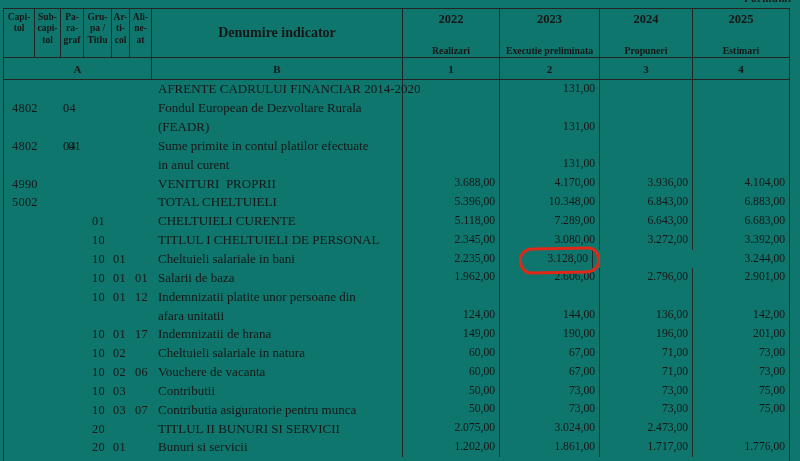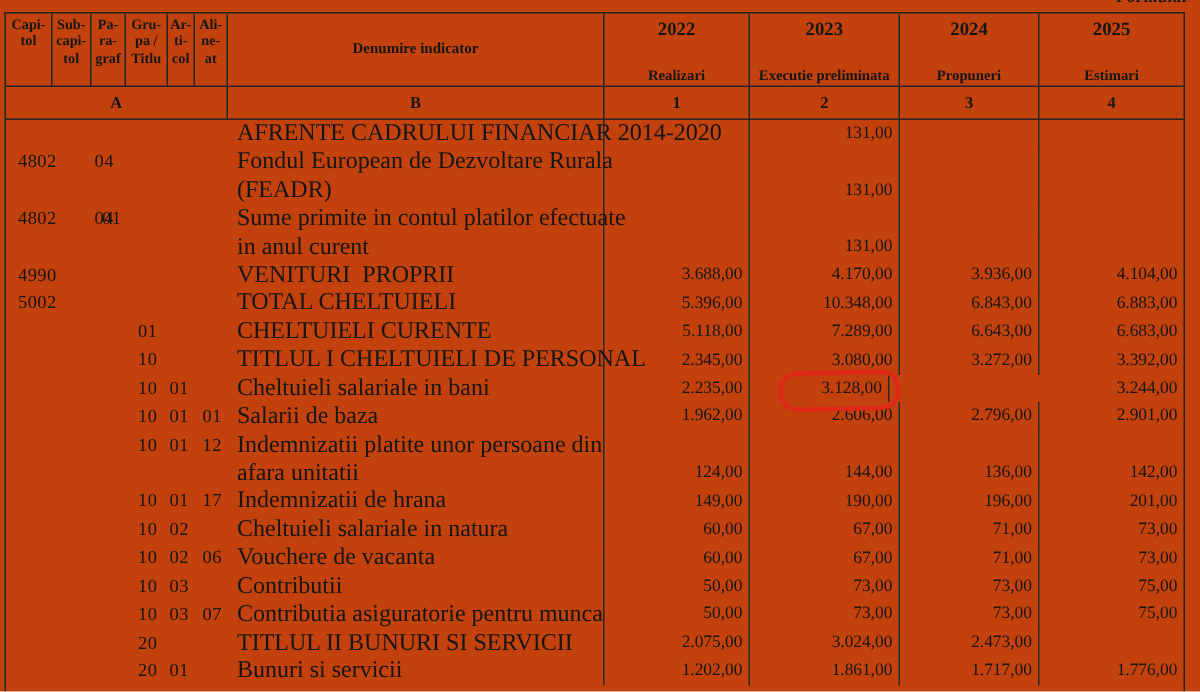--- a/index.html
+++ b/index.html
@@ -1,20 +1,20 @@
 <!DOCTYPE html>
 <html><head>
 <meta charset="utf-8">
 <style>
   * { margin:0; padding:0; box-sizing:border-box; }
   html,body { background:#ffffff; }
   .page {
     position:relative;
     width:800px; height:461px;
-    background:#c2410c;
+    background:#0f766e;
     overflow:hidden;
     font-family:"Liberation Serif", serif;
     color:#161616;
   }
   
   .corner-text {
     position:absolute; top:-8px; left:744px;
     font-size:11px; font-weight:bold; letter-spacing:.4px;
     color:#1a1a1a; white-space:nowrap;
   }
@@ -31,21 +31,21 @@
   .hrow1 .hcell {
     border-right:1px solid #242424;
     font-weight:bold; font-size:9.5px; line-height:1.2;
     text-align:center; white-space:pre-line;
     padding-top:3px;
     overflow:hidden;
   }
   .w-cap{width:31px}.w-sub{width:26px}.w-par{width:23px}.w-gru{width:28px}
   .w-art{width:18px}.w-ali{width:22px}.w-den{width:251px}
   .w-y1{width:97px}.w-y2{width:100px}.w-y3{width:93px}.w-y4{flex:1}
-  .hcell.den { display:flex; align-items:center; justify-content:center; font-size:10px; padding-top:0; }
+  .hcell.den { display:flex; align-items:center; justify-content:center; font-size:14px; padding-top:0; }
   .ycell { display:flex; flex-direction:column; align-items:center; justify-content:flex-end; padding-top:2px; }
   .ycell .yr { font-size:12.5px; font-weight:bold; }
   .ycell .ysub { font-size:9.8px; font-weight:bold; margin-top:18px; }
   .hrow1 .w-y4 { border-right:none; }
   .hrow2 { display:flex; height:22px; border-bottom:1.4px solid #242424; }
   .hrow2 .hcell2 {
     border-right:1px solid #242424;
     font-weight:bold; font-size:11px;
     display:flex; align-items:center; justify-content:center;
   }
@@ -58,21 +58,21 @@
     width:399px; position:relative; height:100%;
     border-right:1px solid #2a2a2a;
   }
   .name-cell span {
     position:absolute; top:50%; transform:translateY(-50%);
     white-space:pre;
   }
   .code { font-size:12.3px; letter-spacing:.3px; }
   .c-cap{left:8px}.c-sub{left:59px}.c-par{left:64px}
   .c-gru{left:88px}.c-art{left:109px}.c-ali{left:131px}
-  .ind-name { left:154px; font-size:16px; }
+  .ind-name { left:154px; font-size:13px; }
   .val {
     position:relative;
     text-align:right; font-size:11.6px;
     line-height:18.85px; padding-right:4px;
     border-right:1px solid #2a2a2a;
     overflow:visible; white-space:nowrap;
   }
   .v1{width:97px}.v2{width:100px}.v3{width:93px}
   .v4{flex:1; border-right:none;}
   

